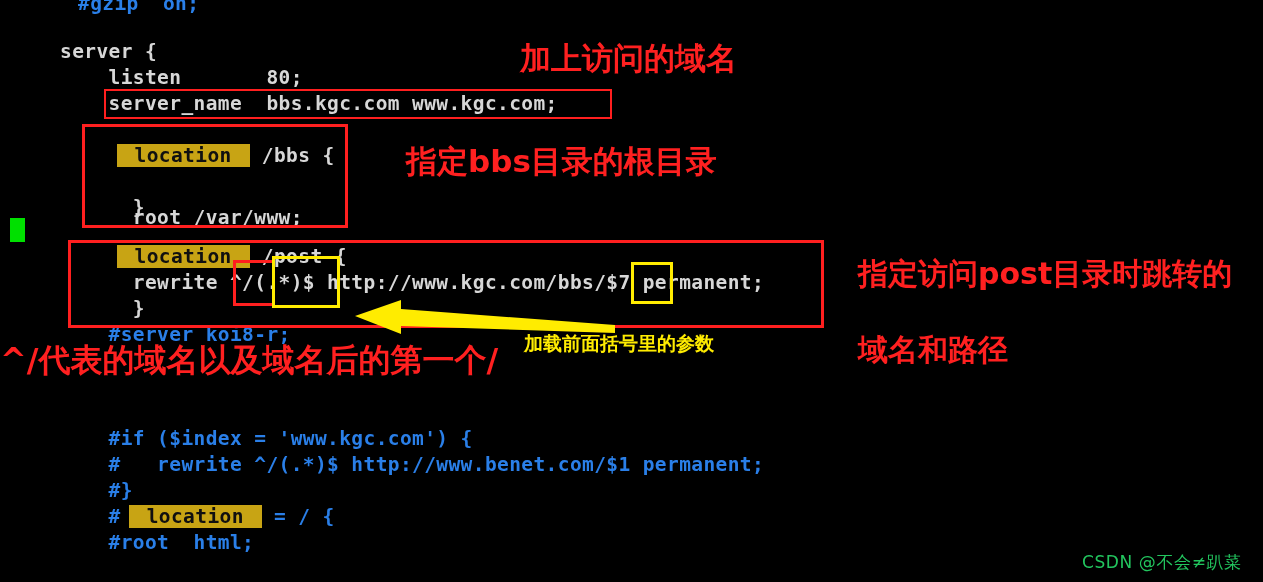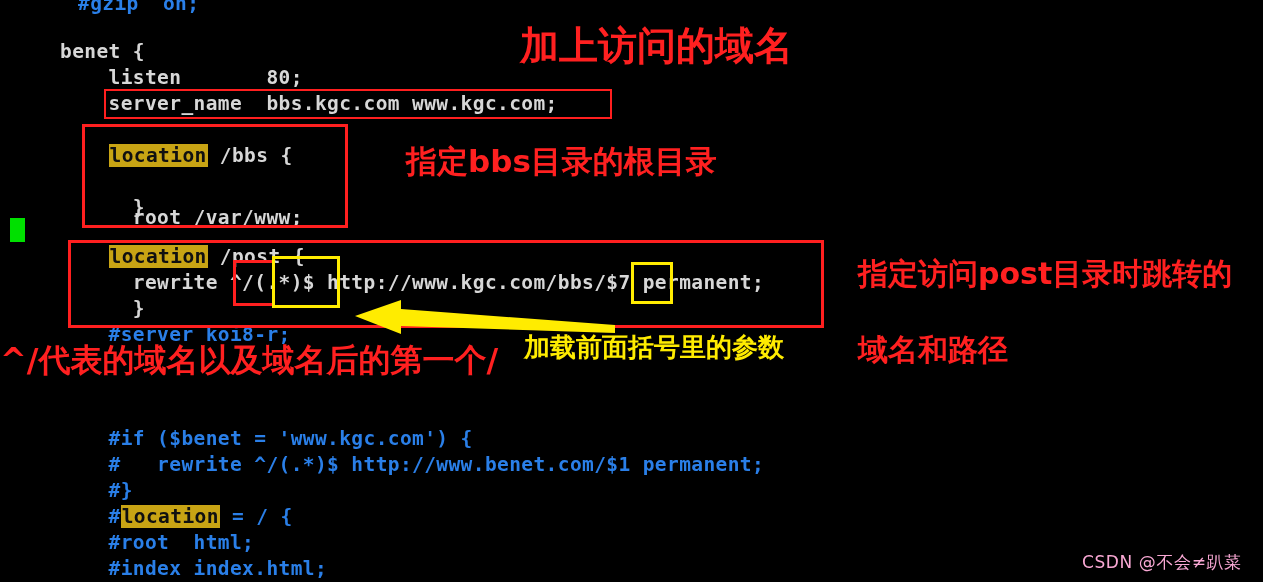--- a/index.html
+++ b/index.html
@@ -5,93 +5,92 @@
   html,body{margin:0;padding:0;background:#000;}
   body{width:1263px;height:582px;overflow:hidden;font-family:"DejaVu Sans Mono","Liberation Mono",monospace;}
   #stage{position:relative;width:1263px;height:582px;background:#000;overflow:hidden;}
 
   
   .code{position:absolute;left:0;top:0;width:1053px;height:582px;}
   .ln{position:absolute;white-space:pre;font-family:"DejaVu Sans Mono","Liberation Mono",monospace;
       font-size:19.5px;line-height:26px;letter-spacing:0.4px;font-weight:bold;}
   .fg-white{color:#d7d7d7;}
   .fg-blue{color:#2a7fe8;}
-  .hl{background:#c8a414;color:#101010;padding:0 1px;}
+  .hl{background:#c8a414;color:#101010;padding:0 18px;margin-left:8px;}
 
   
   .cursor{position:absolute;background:#00e000;}
 
   
   .box{position:absolute;box-sizing:border-box;pointer-events:none;}
   .box-red{border:3px solid #ff1f1f;}
   .box-red-thin{border:2.5px solid #ff1f1f;}
   .box-yellow{border:3px solid #ffec00;}
 
   
   .anno{position:absolute;white-space:pre;font-family:"DejaVu Sans","Liberation Sans",sans-serif;
         font-weight:bold;line-height:1.18;}
   .anno-red{color:#ff2020;}
   .anno-yellow{color:#ffec00;}
 
   
   .arrow{position:absolute;}
 
   
-  .wm{position:absolute;color:#f9a8d4;font-family:"DejaVu Sans","Liberation Sans",sans-serif;
+  .wm{position:absolute;color:#22c55e;font-family:"DejaVu Sans","Liberation Sans",sans-serif;
       font-size:17px;letter-spacing:.6px;white-space:pre;}
 </style>
 </head>
 <body>
 
 <div id="stage">
 
   <div class="code">
     <div class="ln fg-blue" style="left:78px;  top:-9px;">#gzip  on;</div>
-    <div class="ln fg-white" style="left:60px;  top:39px;">benet {</div>
+    <div class="ln fg-white" style="left:60px;  top:39px;">server {</div>
     <div class="ln fg-white" style="left:60px;  top:65px;">    listen       80;</div>
     <div class="ln fg-white" style="left:60px;  top:91px;">    server_name  bbs.kgc.com www.kgc.com;</div>
 
     <div class="ln fg-white" style="left:60px;  top:143px;"><span>    </span><span class="hl">location</span><span> /bbs {</span></div>
     <div class="ln fg-white" style="left:60px;  top:169px;margin-top:36px;">      root /var/www;</div>
     <div class="ln fg-white" style="left:60px;  top:195px;">      }</div>
 
     <div class="ln fg-white" style="left:60px;  top:244px;"><span>    </span><span class="hl">location</span><span> /post {</span></div>
     <div class="ln fg-white" style="left:60px;  top:270px;">      rewrite ^/(.*)$ http://www.kgc.com/bbs/$7 permanent;</div>
     <div class="ln fg-white" style="left:60px;  top:296px;">      }</div>
     <div class="ln fg-blue" style="left:60px;  top:322px;">    #server koi8-r;</div>
 
 
-    <div class="ln fg-blue" style="left:60px;  top:426px;">    #if ($benet = 'www.kgc.com') {</div>
+    <div class="ln fg-blue" style="left:60px;  top:426px;">    #if ($index = 'www.kgc.com') {</div>
     <div class="ln fg-blue" style="left:60px;  top:452px;">    #   rewrite ^/(.*)$ http://www.benet.com/$1 permanent;</div>
     <div class="ln fg-blue" style="left:60px;  top:478px;">    #}</div>
 
     <div class="ln fg-blue" style="left:60px;  top:504px;"><span>    #</span><span class="hl">location</span><span> = / {</span></div>
     <div class="ln fg-blue" style="left:60px;  top:530px;">    #root  html;</div>
-    <div class="ln fg-blue" style="left:60px;  top:556px;">    #index index.html;</div>
   </div>
 
   <div class="cursor" style="left:10px; top:218px; width:15px; height:24px;"></div>
 
   <div class="box box-red-thin" style="left:104px; top:89px;  width:508px; height:30px;"></div>
   <div class="box box-red" style="left:82px;  top:124px; width:266px; height:104px;"></div>
   <div class="box box-red" style="left:68px;  top:240px; width:756px; height:88px;"></div>
   <div class="box box-red" style="left:233px; top:260px; width:42px;  height:46px;"></div>
   <div class="box box-yellow" style="left:272px; top:256px; width:68px;  height:52px;"></div>
   <div class="box box-yellow" style="left:631px; top:262px; width:42px;  height:42px;"></div>
 
   <svg class="arrow" style="left:355px; top:296px;" width="260" height="42" viewBox="0 0 260 42">
     <polygon points="0,20 46,4 46,13 260,29 260,37 46,30 46,38" fill="#ffec00"></polygon>
   </svg>
 
-  <div class="anno anno-red" style="left:520px; top:23px; font-size:39px;">加上访问的域名</div>
+  <div class="anno anno-red" style="left:520px; top:40px; font-size:31px;">加上访问的域名</div>
 
   <div class="anno anno-red" style="left:406px; top:143px; font-size:31px;">指定bbs目录的根目录</div>
 
   <div class="anno anno-red" style="left:858px; top:256px; font-size:30px;">指定访问post目录时跳转的</div>
   <div class="anno anno-red" style="left:858px; top:304px; font-size:30px;margin-top:28px;">域名和路径</div>
 
-  <div class="anno anno-yellow" style="left:524px; top:332px; font-size:26px;">加载前面括号里的参数</div>
+  <div class="anno anno-yellow" style="left:524px; top:332px; font-size:19px;">加载前面括号里的参数</div>
 
   <div class="anno anno-red" style="left:0px; top:342px; font-size:32px;">^/代表的域名以及域名后的第一个/</div>
 
   <div class="wm" style="left:1082px; top:551px;">CSDN @不会≠趴菜</div>
 
 </div>
 
 </body></html>

